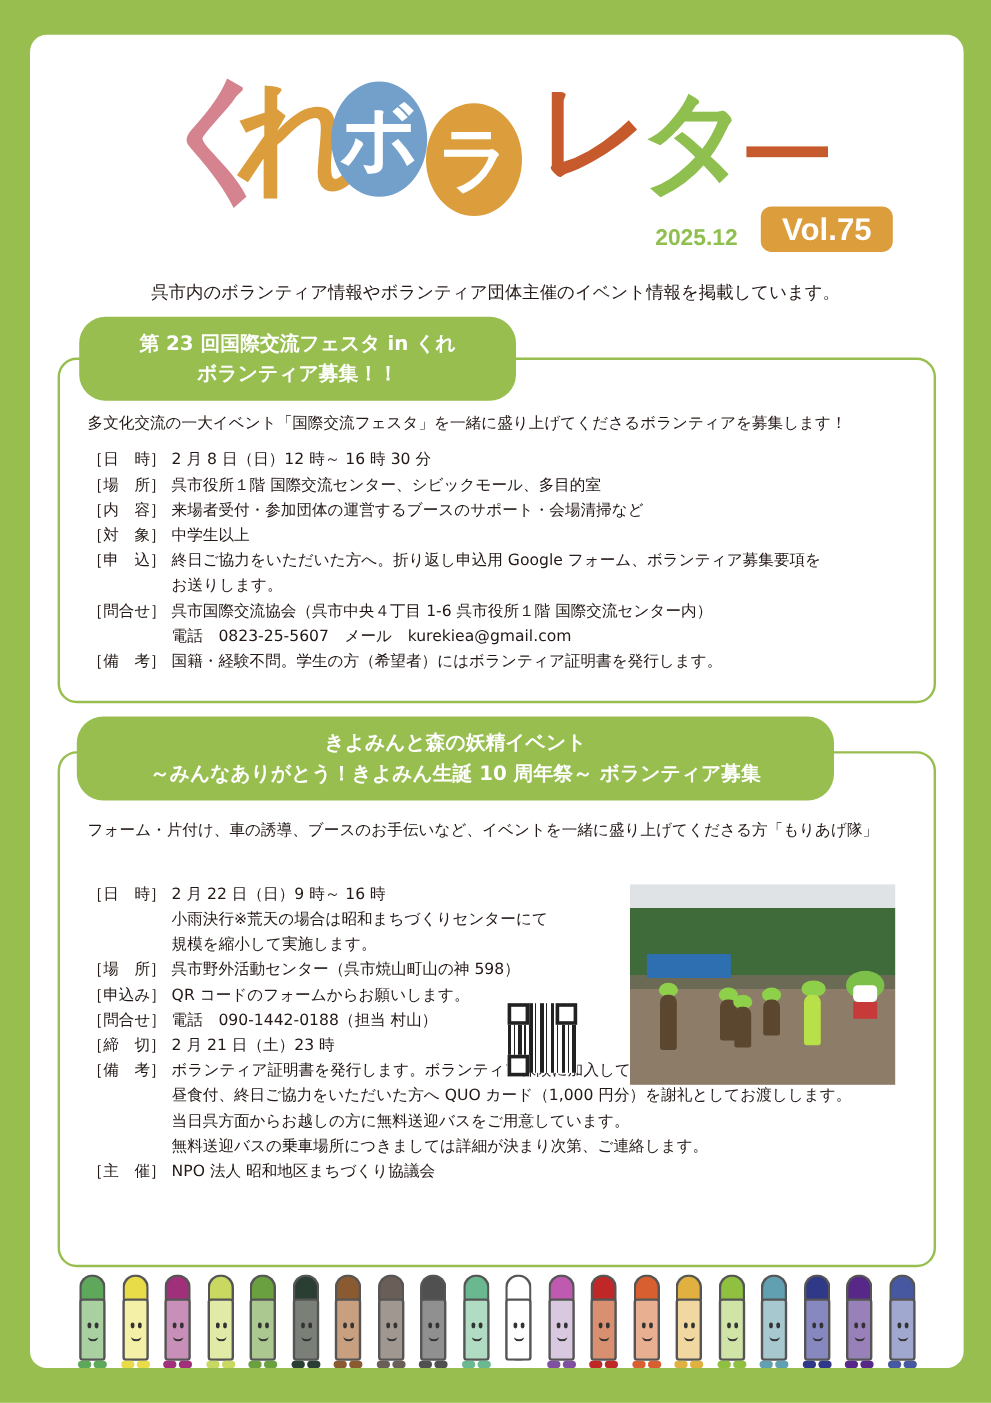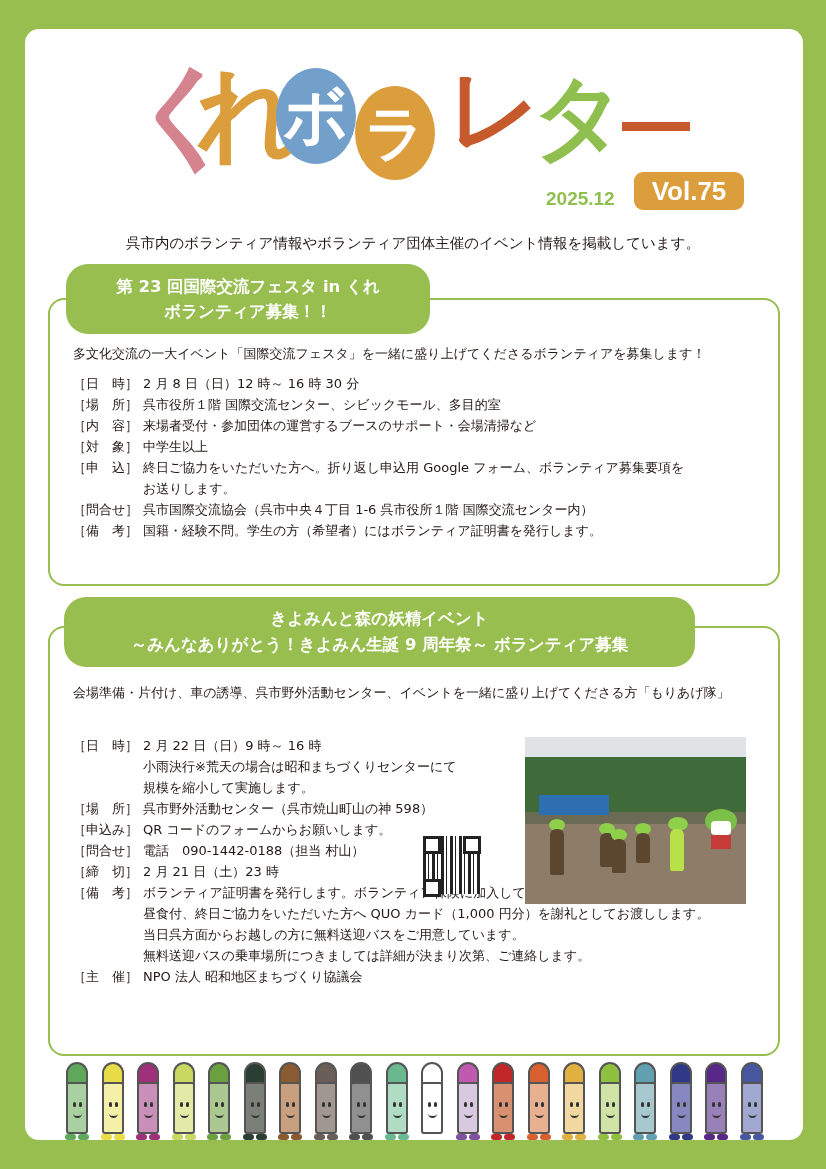--- a/index.html
+++ b/index.html
@@ -127,37 +127,38 @@
       <span class="lbl">［申　込］</span>
       <div class="val">
         <div>終日ご協力をいただいた方へ。折り返し申込用 Google フォーム、ボランティア募集要項を</div>
         <div>お送りします。</div>
       </div>
     </div>
   <div class="row">
       <span class="lbl">［問合せ］</span>
       <div class="val">
         <div>呉市国際交流協会（呉市中央４丁目 1-6 呉市役所１階 国際交流センター内）</div>
+        <div>電話　0823-25-5607　メール　kurekiea@gmail.com</div>
       </div>
     </div>
   <div class="row">
       <span class="lbl">［備　考］</span>
       <div class="val">
         <div>国籍・経験不問。学生の方（希望者）にはボランティア証明書を発行します。</div>
       </div>
     </div>
 </div>
 
 <div class="box box2"></div>
 <div class="pill pill2">
   <div>きよみんと森の妖精イベント</div>
-  <div>～みんなありがとう！きよみん生誕 9 周年祭～ ボランティア募集</div>
+  <div>～みんなありがとう！きよみん生誕 10 周年祭～ ボランティア募集</div>
 </div>
 <div class="lead" style="left:73px; top:682px;">
-  <div>会場準備・片付け、車の誘導、呉市野外活動センター、イベントを一緒に盛り上げてくださる方「もりあげ隊」</div>
+  <div>フォーム・片付け、車の誘導、ブースのお手伝いなど、イベントを一緒に盛り上げてくださる方「もりあげ隊」</div>
 </div>
 <div class="rows" style="left:73px; top:735px; width:690px;">
   <div class="row">
       <span class="lbl">［日　時］</span>
       <div class="val">
         <div>2 月 22 日（日）9 時～ 16 時</div>
         <div>小雨決行※荒天の場合は昭和まちづくりセンターにて</div>
         <div>規模を縮小して実施します。</div>
       </div>
     </div>

